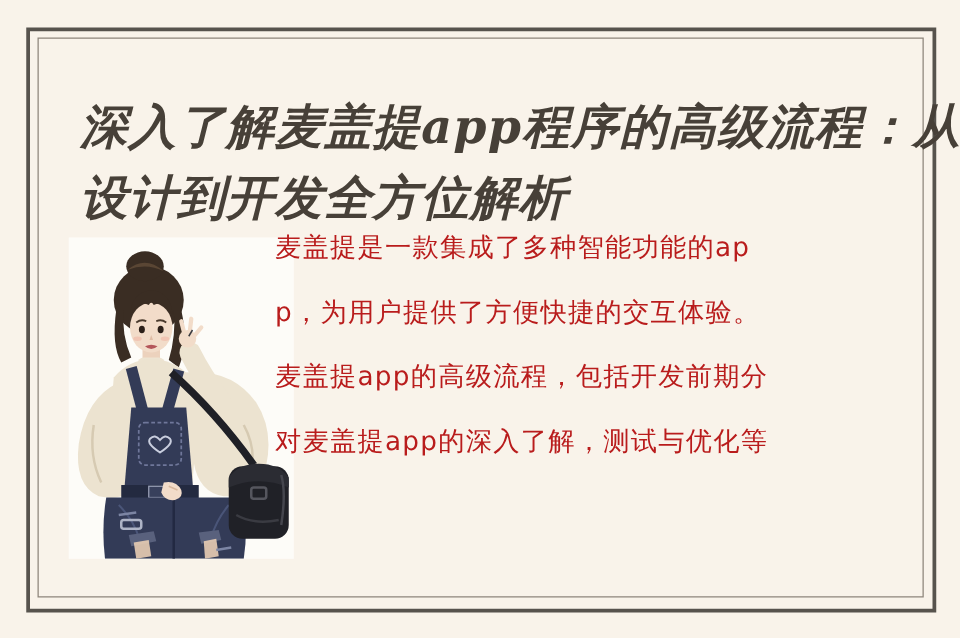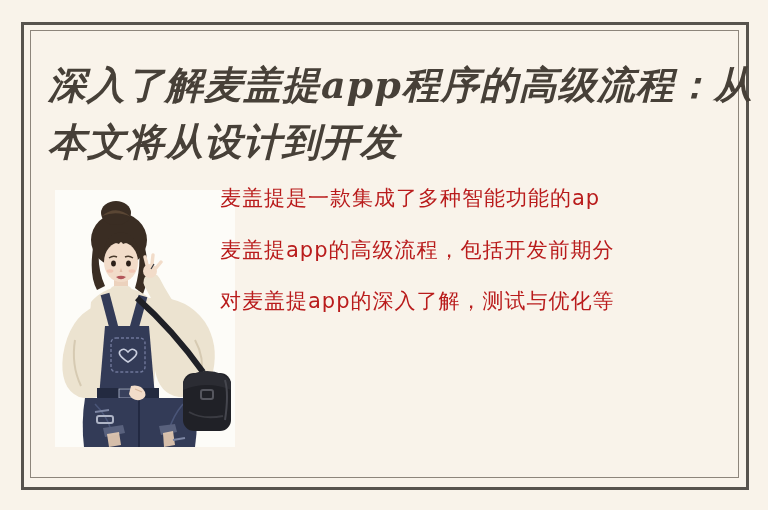--- a/index.html
+++ b/index.html
@@ -24,21 +24,21 @@
   .frame-inner {
     position: absolute; left: 30px; top: 30px;
     width: 709px; height: 448px;
     border: 1px solid #8d857b;
     box-sizing: border-box;
     pointer-events: none;
   }
   .title {
     position: absolute; left: 48px; top: 56px;
     width: 696px;
-    margin: 0;
+    margin: 16px;
     font-family: "DejaVu Serif", "Liberation Serif", serif;
     font-style: italic;
     font-weight: bold;
     font-size: 38px;
     line-height: 57px;
     letter-spacing: 1px;
     color: #474038;
   }
   .title .t-line { display: block; white-space: nowrap; }
   .illustration {
@@ -62,21 +62,21 @@
 </head>
 <body>
 
 <div class="page">
 
   <div class="frame-outer"></div>
   <div class="frame-inner"></div>
 
   <h1 class="title">
     <span class="t-line">深入了解麦盖提app程序的高级流程：从</span>
-    <span class="t-line">本文将从设计到开发</span>
+    <span class="t-line">设计到开发全方位解析</span>
   </h1>
 
   <figure class="illustration">
     <svg viewBox="0 0 180 257" xmlns="http://www.w3.org/2000/svg" role="img">
 
       <rect x="0" y="0" width="180" height="257" fill="#fdfcf8"></rect>
 
       <ellipse cx="64" cy="50" rx="28" ry="27" fill="#3a2d23"></ellipse>
       <ellipse cx="61" cy="23" rx="15" ry="12" fill="#3a2d23"></ellipse>
       <path d="M47,26 Q61,14 76,27 Q62,20 47,26 Z" fill="#5a4634"></path>
@@ -147,17 +147,18 @@
       <rect x="128" y="183" width="48" height="58" rx="11" fill="#202127"></rect>
       <path d="M128,200 q24,-10 48,0 l0,-8 q-8,-11 -24,-11 q-16,0 -24,11 Z" fill="#2b2c33"></path>
       <rect x="146" y="200" width="12" height="9" rx="2" fill="none" stroke="#55565e" stroke-width="2"></rect>
       <path d="M134,222 q14,8 34,4" stroke="#3a3b42" stroke-width="2" fill="none"></path>
       <path d="M170,190 q4,14 0,40" stroke="#45464e" stroke-width="2" fill="none"></path>
     </svg>
   </figure>
 
   <p class="body">
     <span class="b-line">麦盖提是一款集成了多种智能功能的ap</span>
+    <span class="b-line">p，为用户提供了方便快捷的交互体验。</span>
     <span class="b-line">麦盖提app的高级流程，包括开发前期分</span>
     <span class="b-line">对麦盖提app的深入了解，测试与优化等</span>
   </p>
 
 </div>
 
 </body></html>

